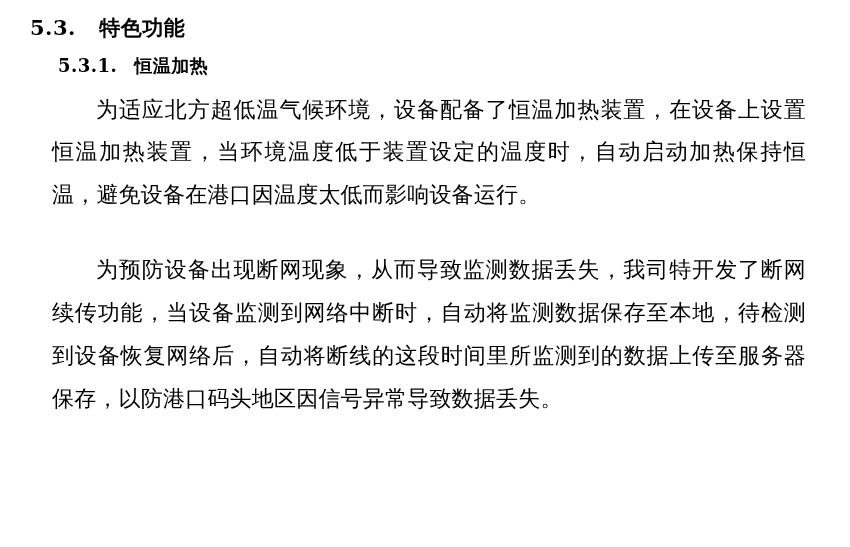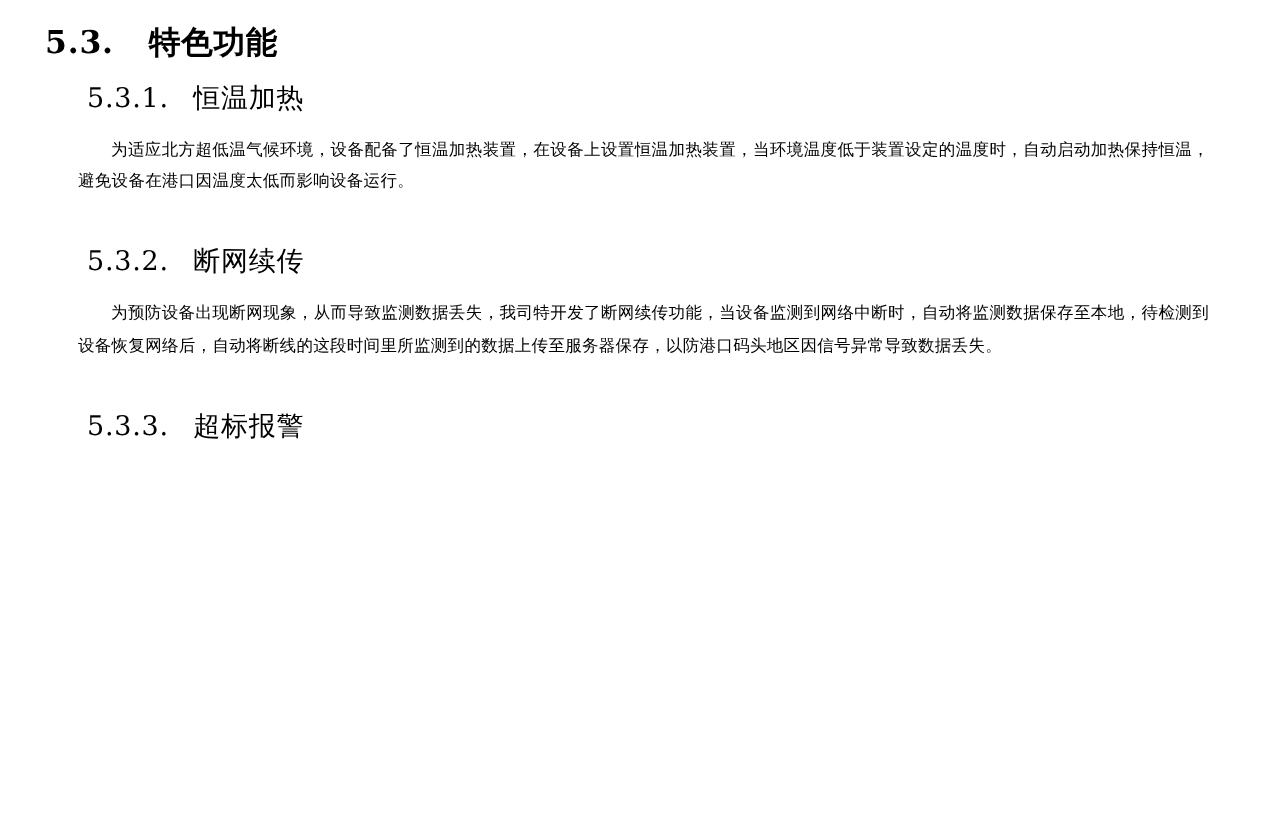--- a/index.html
+++ b/index.html
@@ -23,30 +23,30 @@
   }
   .h2 {
     font-size: 21px;
     font-weight: bold;
     letter-spacing: 0.5px;
     margin: 12px 0 0 0;
     line-height: 1.5;
   }
   .h3 {
     font-size: 18px;
-    font-weight: normal;
+    font-weight: bold;
     letter-spacing: 0.5px;
     margin: 8px 0 0 28px;
     line-height: 1.5;
   }
   .h3 .num {
     margin-right: 10px;
   }
   .para {
-    font-size: 11px;
+    font-size: 22px;
     line-height: 1.95;
     text-align: justify;
     text-justify: inter-ideograph;
     text-indent: 2em;
     margin: 10px 0 0 0;
     padding: 0 8px 0 22px;
     letter-spacing: 0.2px;
   }
   .gap-md { height: 22px; }
 </style>
@@ -63,28 +63,20 @@
 
   <h3 class="h3">
     <span class="num">5.3.1.</span>
     <span>恒温加热</span>
   </h3>
 
   <p class="para">为适应北方超低温气候环境，设备配备了恒温加热装置，在设备上设置恒温加热装置，当环境温度低于装置设定的温度时，自动启动加热保持恒温，避免设备在港口因温度太低而影响设备运行。</p>
 
   <div class="gap-md"></div>
 
-  <h3 class="h3">
-    <span class="num">5.3.2.</span>
-    <span>断网续传</span>
-  </h3>
 
   <p class="para">为预防设备出现断网现象，从而导致监测数据丢失，我司特开发了断网续传功能，当设备监测到网络中断时，自动将监测数据保存至本地，待检测到设备恢复网络后，自动将断线的这段时间里所监测到的数据上传至服务器保存，以防港口码头地区因信号异常导致数据丢失。</p>
 
   <div class="gap-md"></div>
 
-  <h3 class="h3">
-    <span class="num">5.3.3.</span>
-    <span>超标报警</span>
-  </h3>
 
 
 </div>
 
 </body></html>

